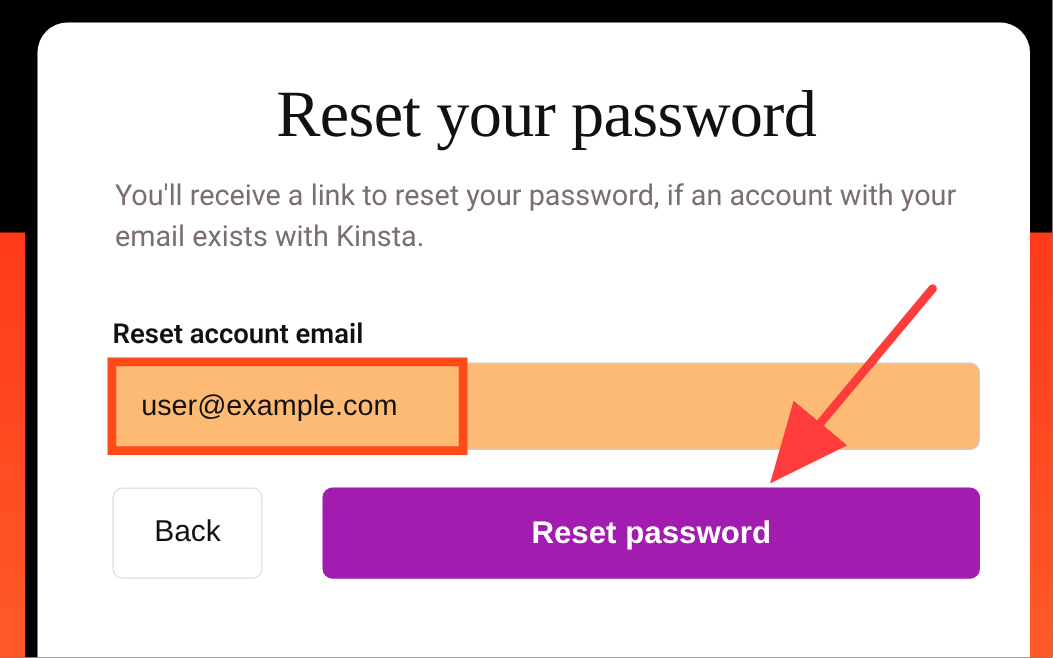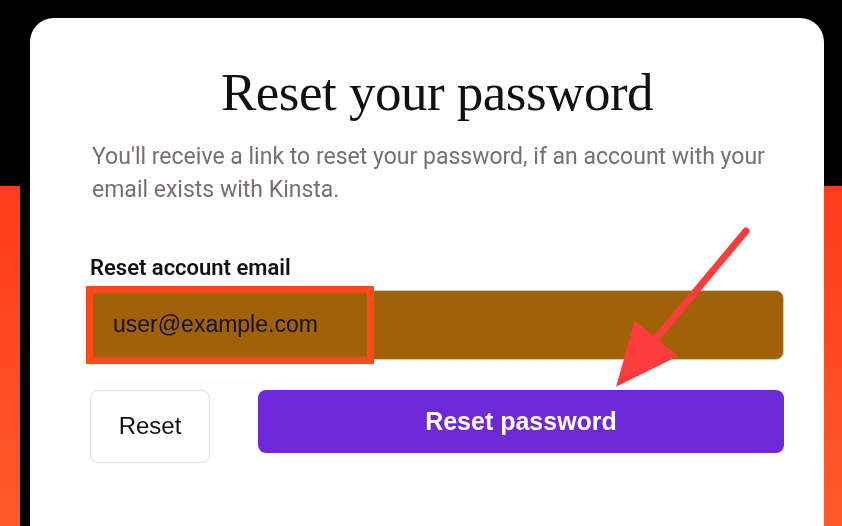--- a/index.html
+++ b/index.html
@@ -71,21 +71,21 @@
     }
     .email-input {
       width: 100%;
       height: 70px;
       border: 1px solid #ccc;
       border-radius: 8px;
       padding: 0 22px;
       font-size: 23px;
       color: #111;
       outline: none;
-      background: #a16207;
+      background: #fdba74;
     }
     .highlight-box {
       position: absolute;
       top: -4px;
       left: -4px;
       width: 288px;
       height: 78px;
       border: 7px solid #ff4a1a;
       pointer-events: none;
     }
@@ -100,22 +100,22 @@
       background: #fff;
       border: 1px solid #ddd;
       border-radius: 8px;
       font-size: 24px;
       font-weight: 500;
       color: #111;
       cursor: pointer;
     }
     .reset-button {
       flex: 1;
-      height: 63px;
-      background: #6d28d9;
+      height: 73px;
+      background: #a21caf;
       border: none;
       border-radius: 8px;
       font-size: 25px;
       font-weight: 600;
       color: #fff;
       cursor: pointer;
     }
     .annotation-arrow {
       position: absolute;
       pointer-events: none;
@@ -131,21 +131,21 @@
   <h1 class="title">Reset your password</h1>
   <p class="subtitle">You'll receive a link to reset your password, if an account with your email exists with Kinsta.</p>
 
   <label class="form-label">Reset account email</label>
   <div class="input-wrap">
     <input type="text" class="email-input" value="user@example.com" style="">
     <div class="highlight-box"></div>
   </div>
 
   <div class="button-row">
-    <button class="back-button">Reset</button>
+    <button class="back-button">Back</button>
     <button class="reset-button">Reset password</button>
   </div>
 </div>
 
 <svg class="annotation-arrow" width="842" height="526" style="top:0;left:0;">
   <defs>
     <marker id="arrowhead" markerWidth="9" markerHeight="8" refX="7" refY="4" orient="auto">
       <polygon points="0 0, 9 4, 0 8" fill="#ff3c3c"></polygon>
     </marker>
   </defs>

